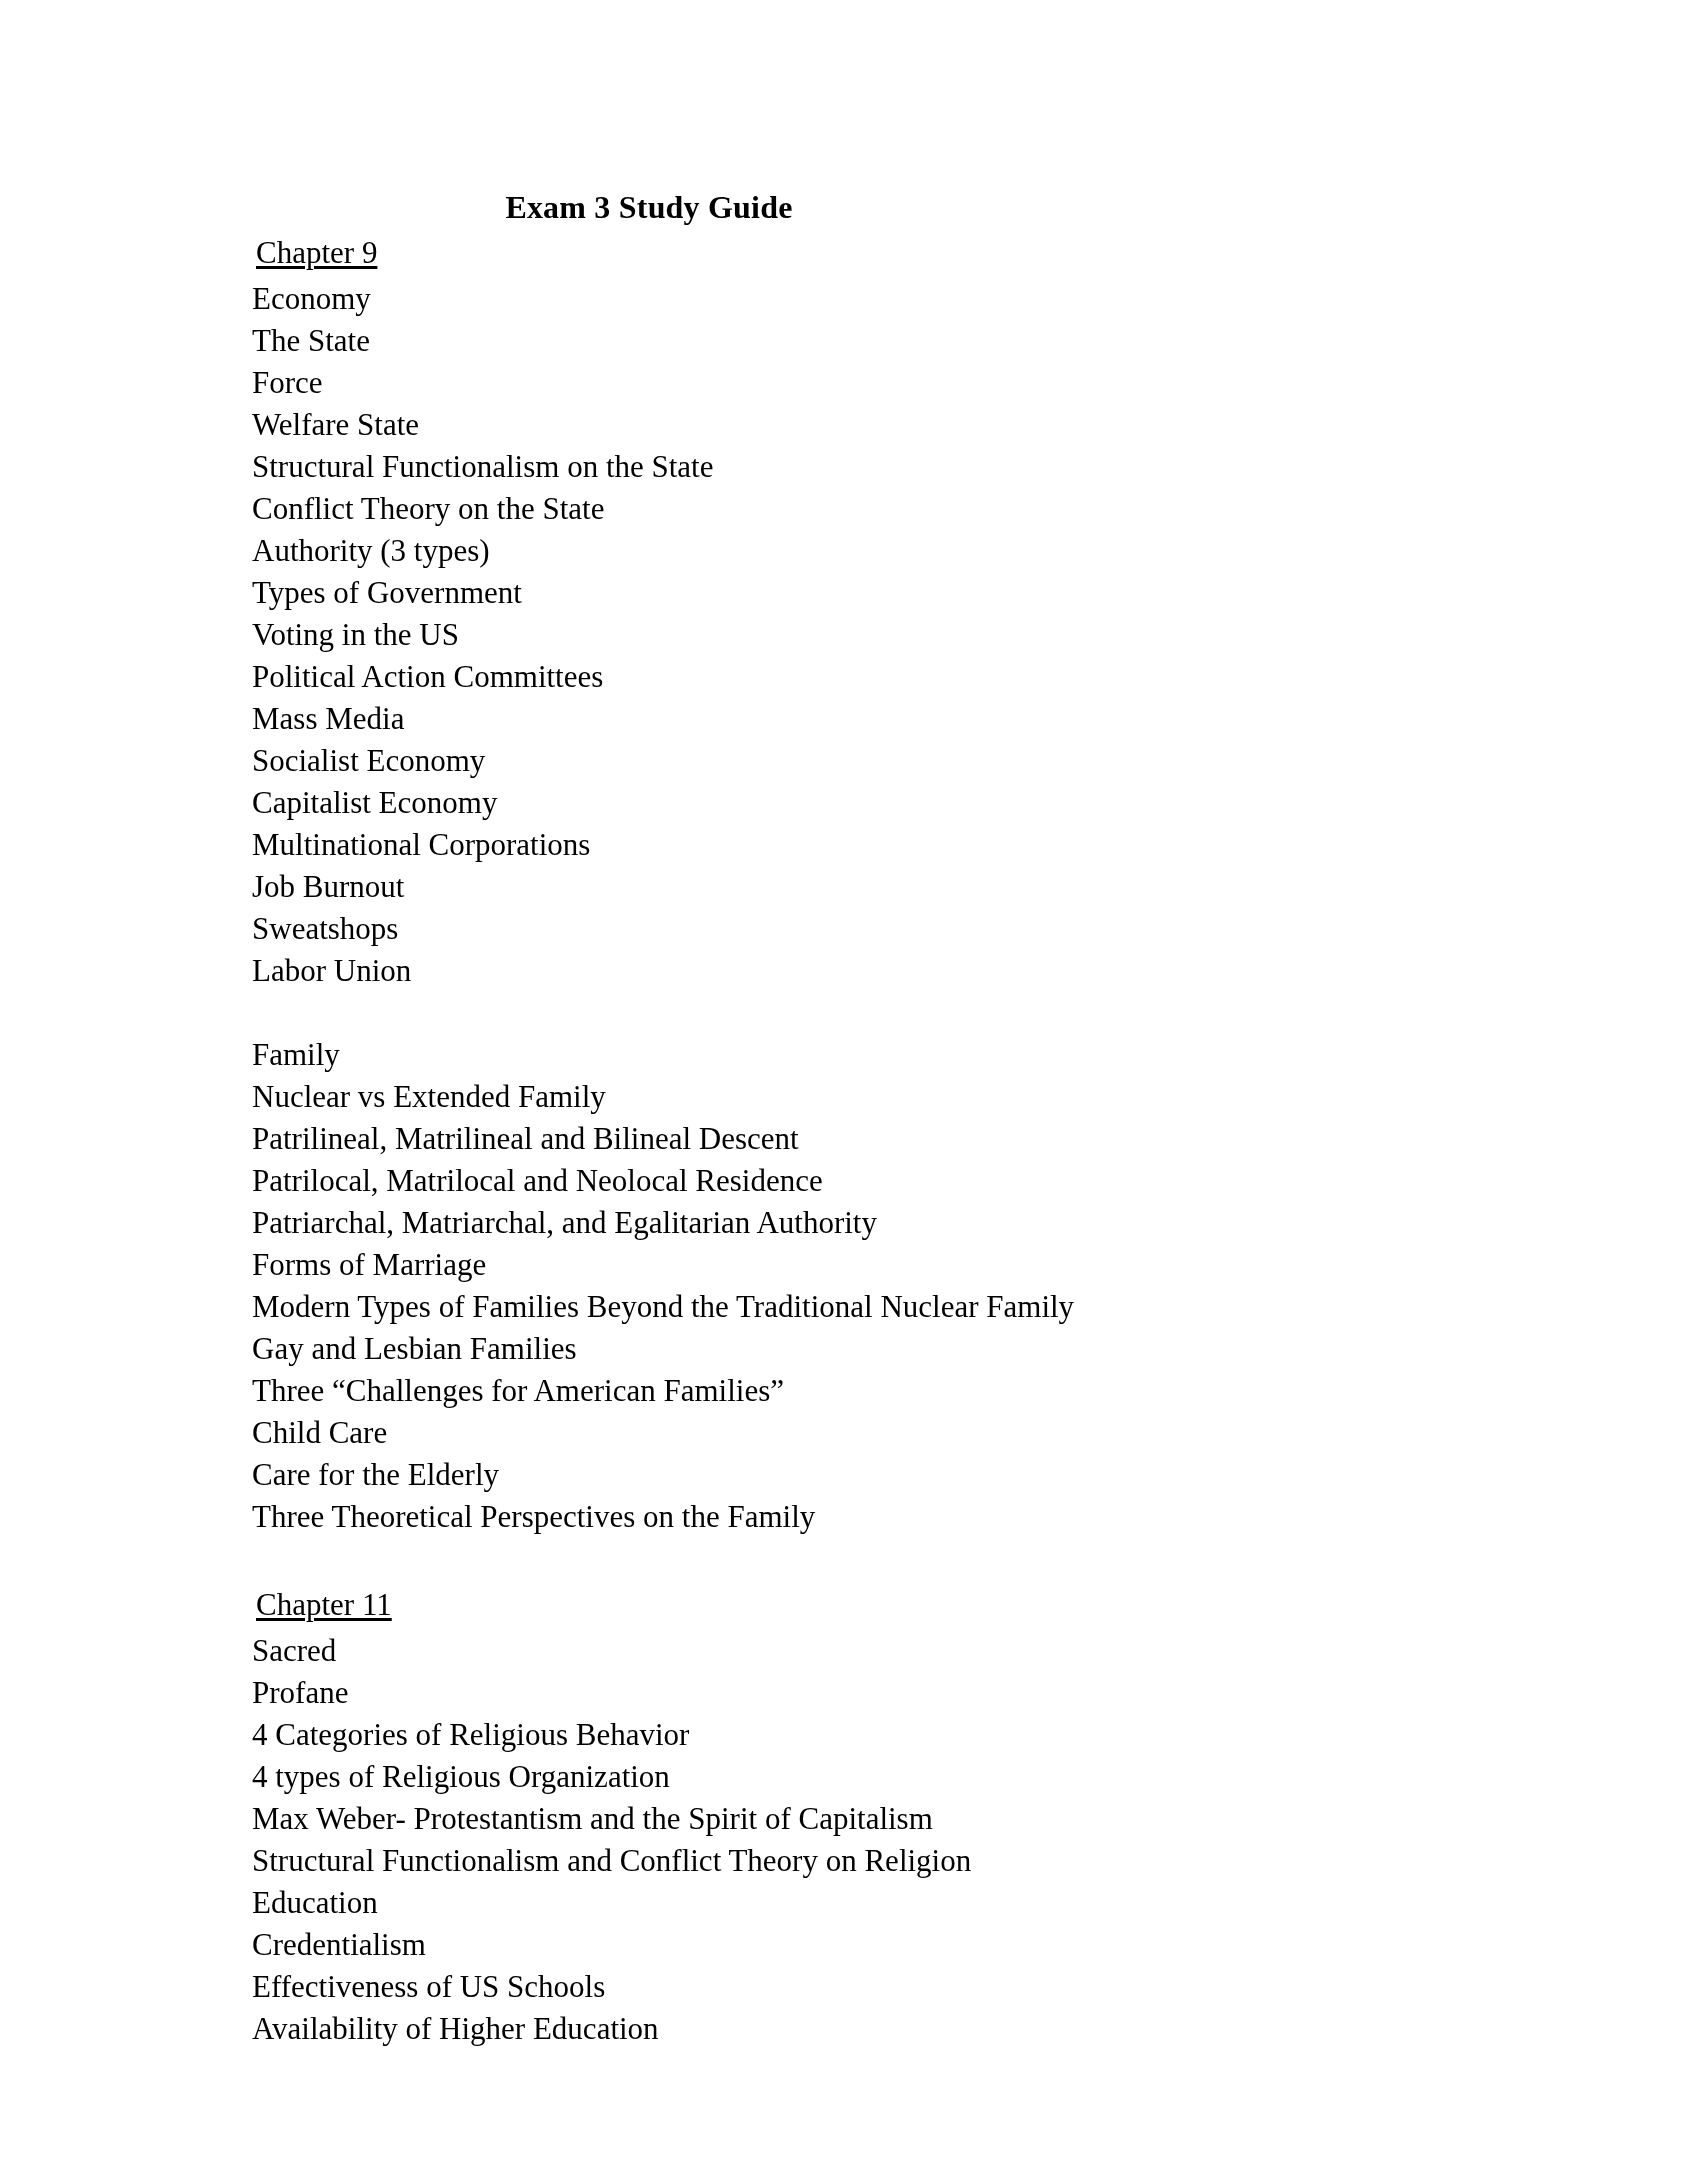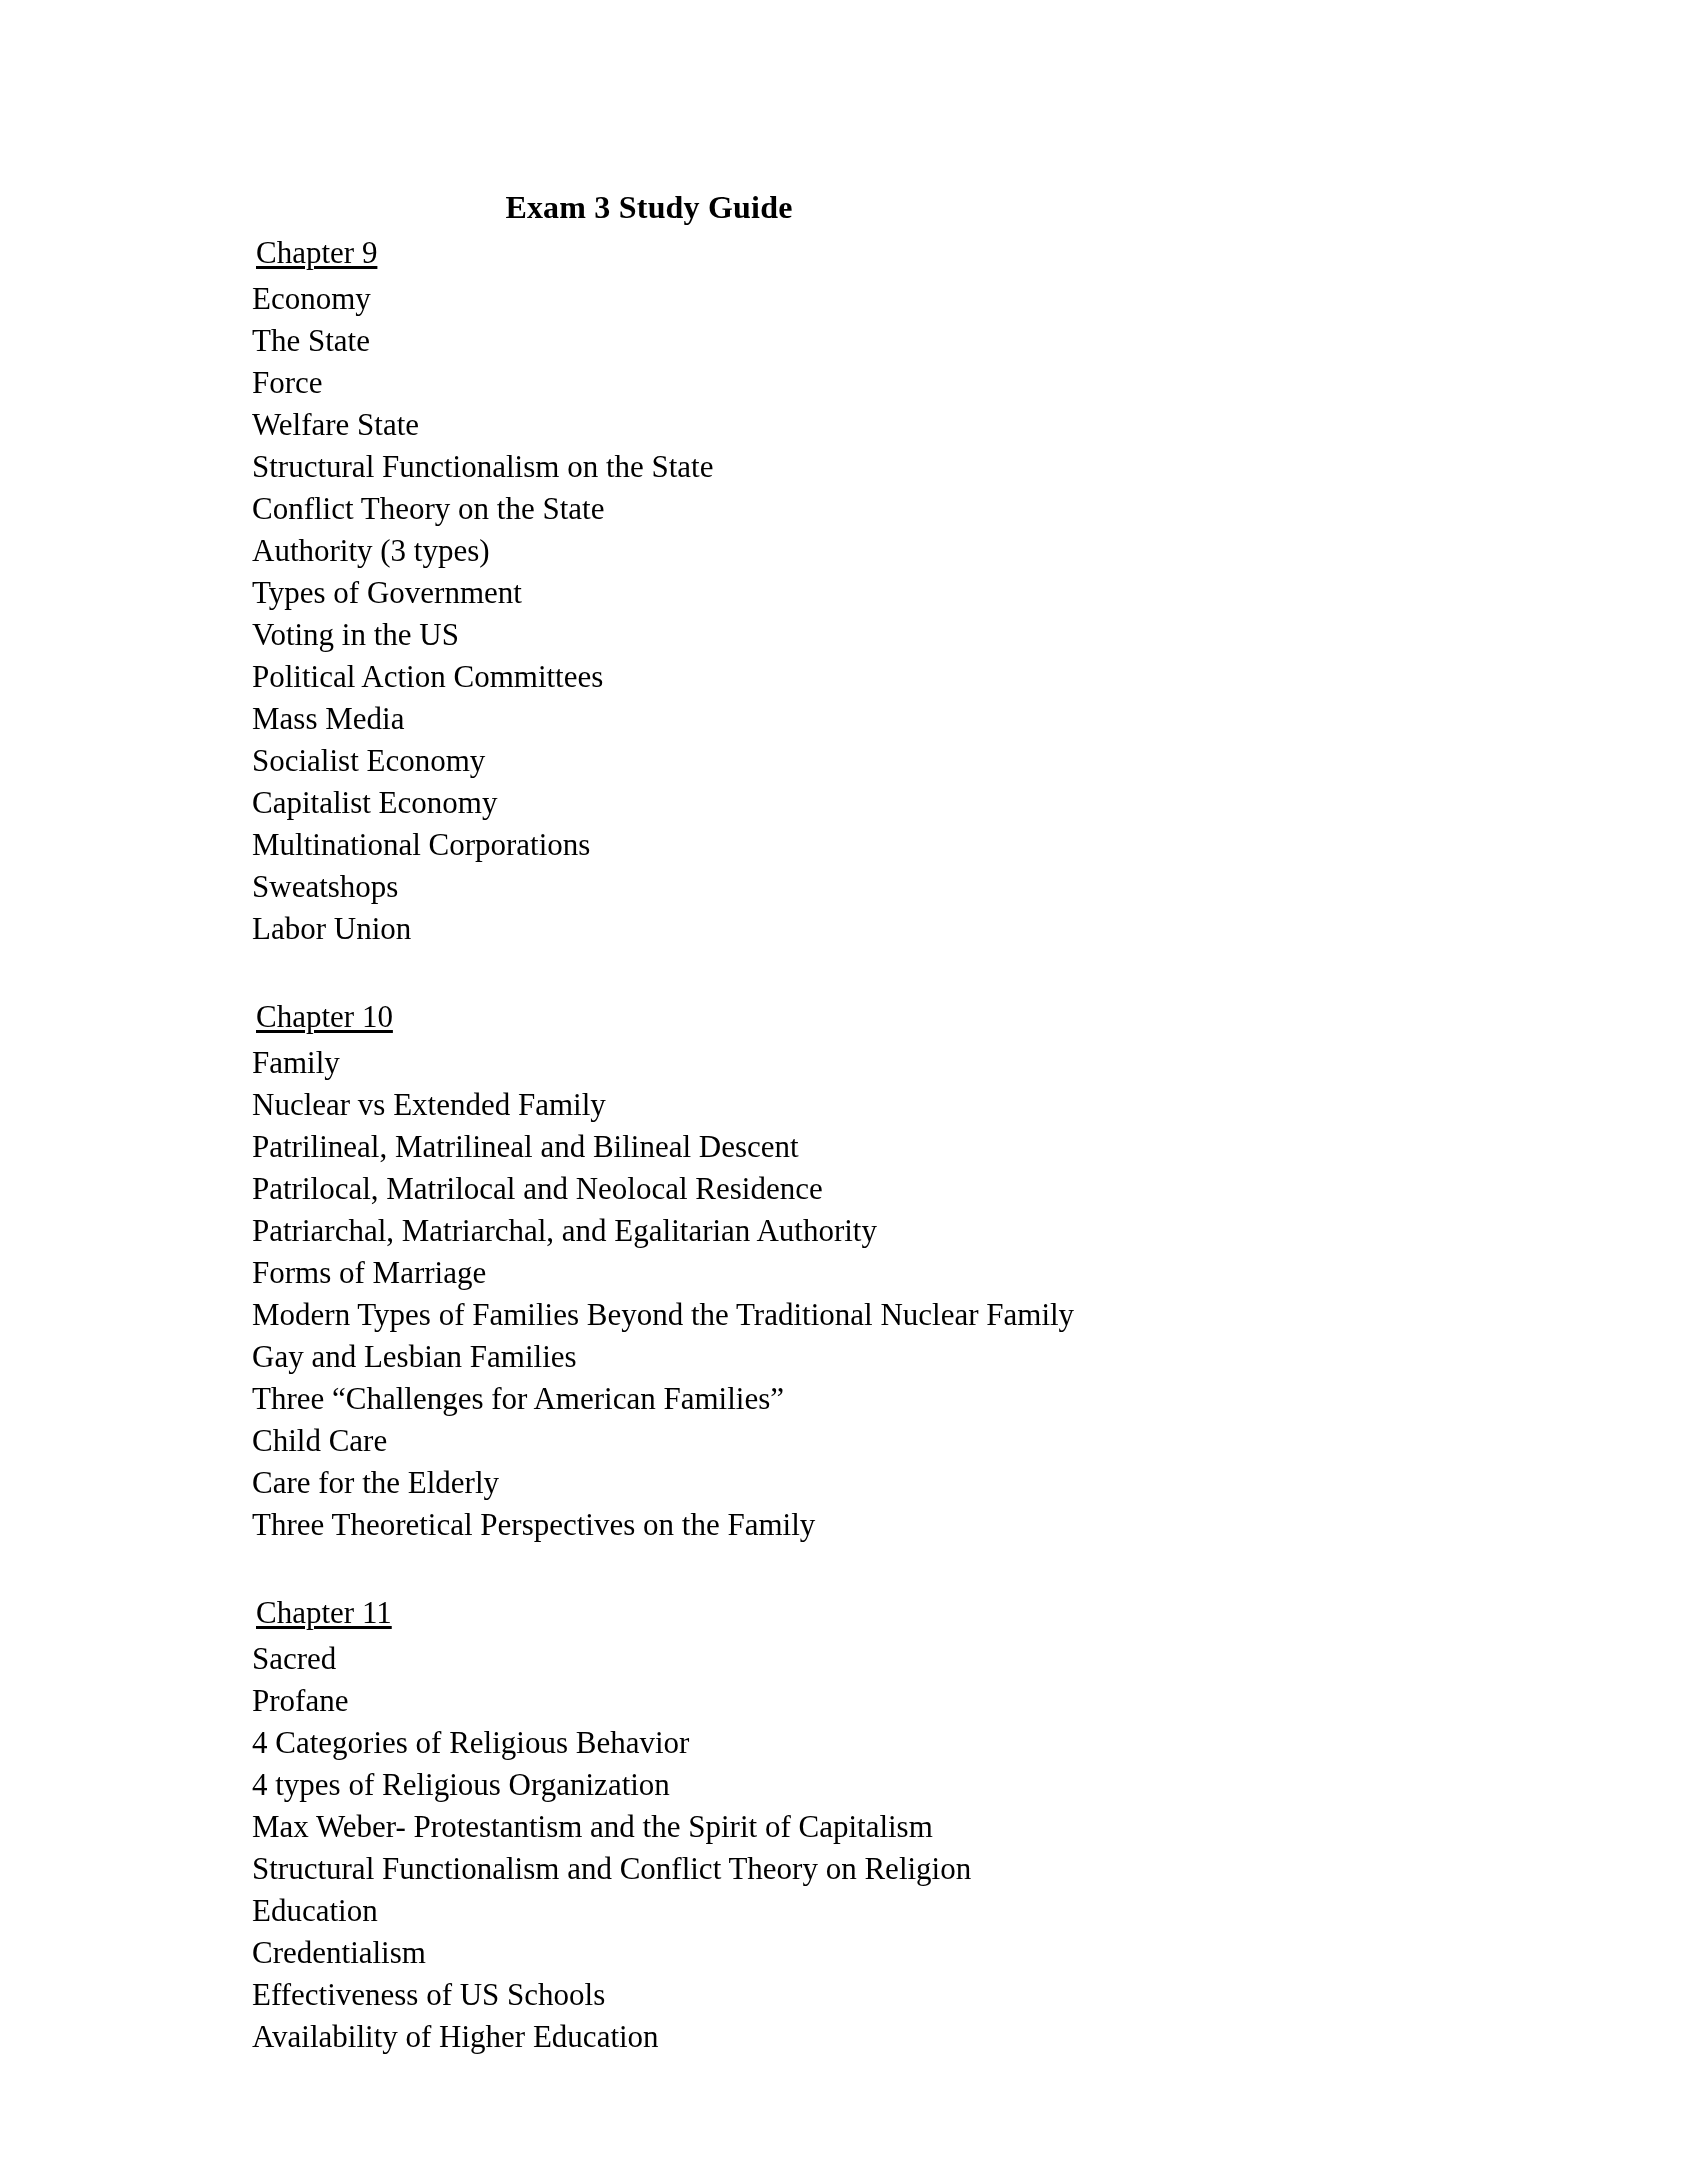--- a/index.html
+++ b/index.html
@@ -98,27 +98,27 @@
             <li>Structural Functionalism on the State</li>
             <li>Conflict Theory on the State</li>
             <li>Authority (3 types)</li>
             <li>Types of Government</li>
             <li>Voting in the US</li>
             <li>Political Action Committees</li>
             <li>Mass Media</li>
             <li>Socialist Economy</li>
             <li>Capitalist Economy</li>
             <li>Multinational Corporations</li>
+            <li>Job Burnout</li>
             <li>Sweatshops</li>
             <li>Labor Union</li>
           </ul>
   </div>
 <div class="chapter-gap"></div>
   <div class="chapter-block">
-    <div class="chapter-heading"><span class="ul">Chapter 10</span></div>
     <ul class="topic-list">
             <li>Family</li>
             <li>Nuclear vs Extended Family</li>
             <li>Patrilineal, Matrilineal and Bilineal Descent</li>
             <li>Patrilocal, Matrilocal and Neolocal Residence</li>
             <li>Patriarchal, Matriarchal, and Egalitarian Authority</li>
             <li>Forms of Marriage</li>
             <li>Modern Types of Families Beyond the Traditional Nuclear Family</li>
             <li>Gay and Lesbian Families</li>
             <li>Three “Challenges for American Families”</li>

